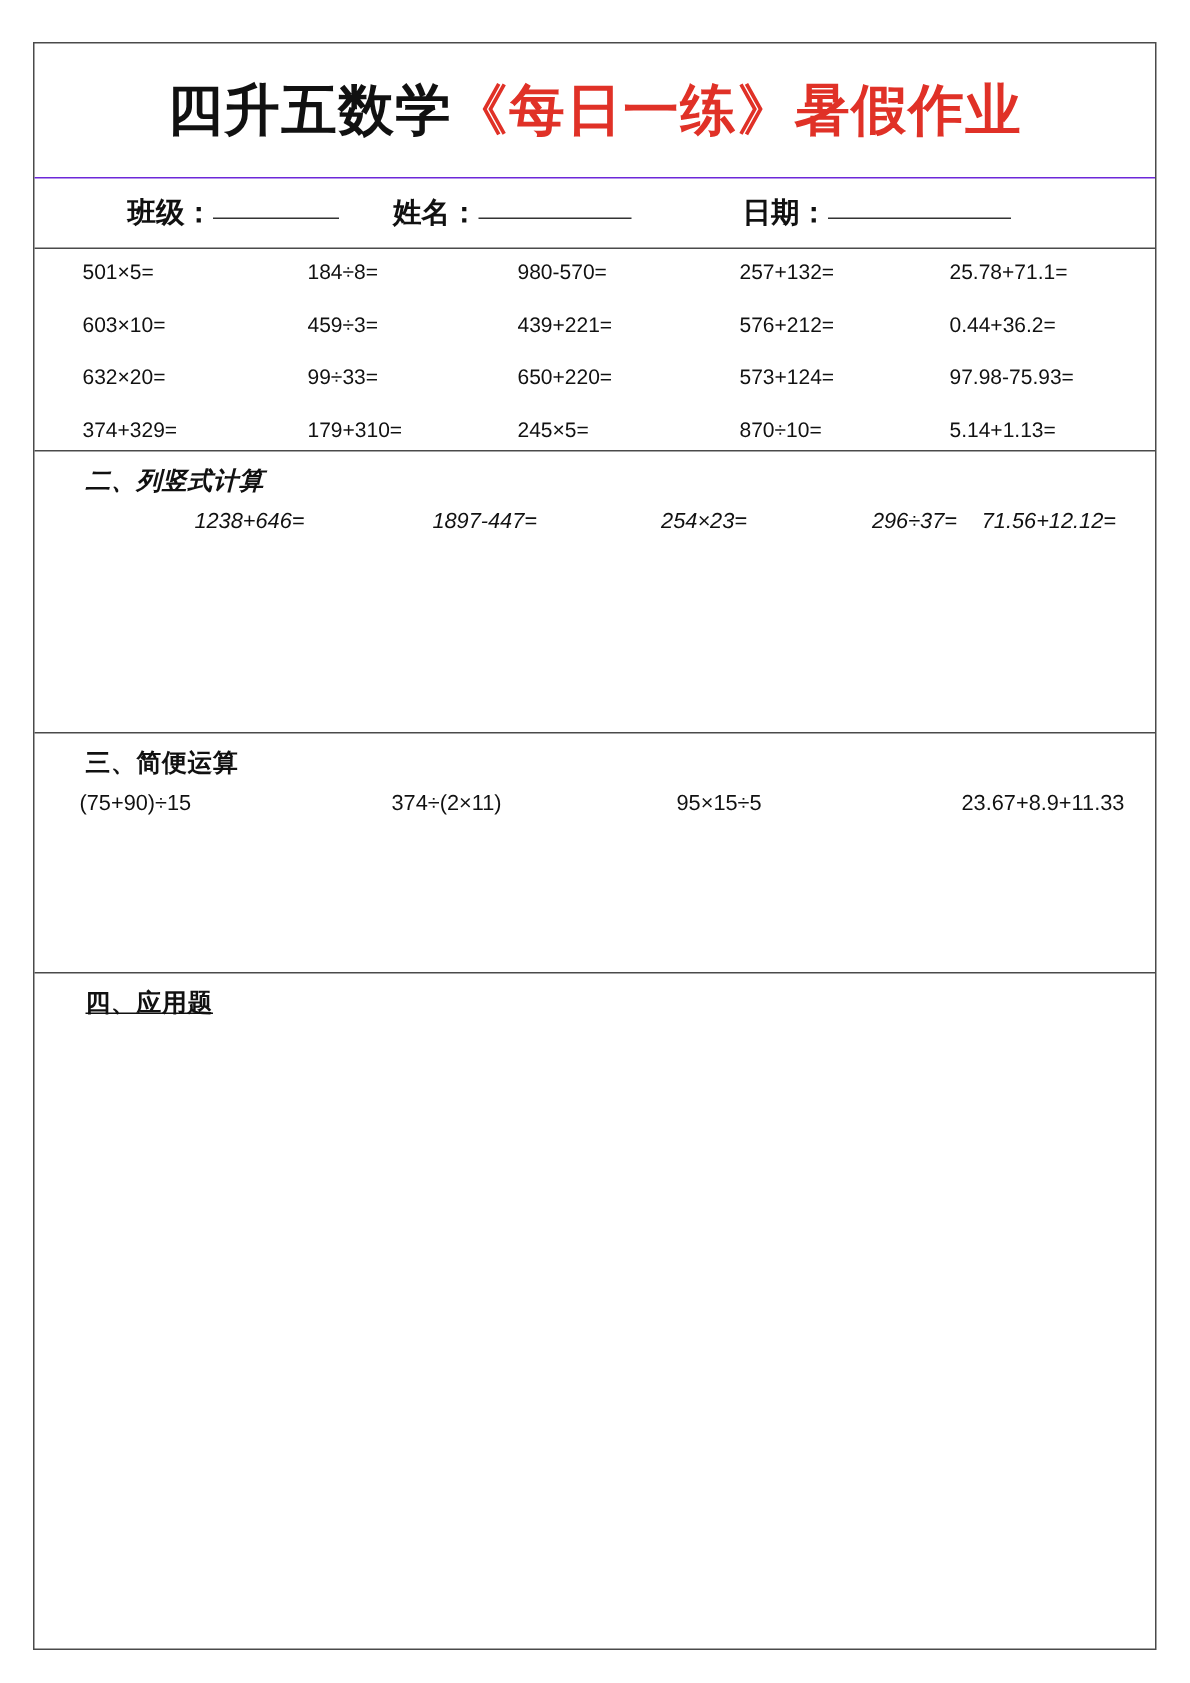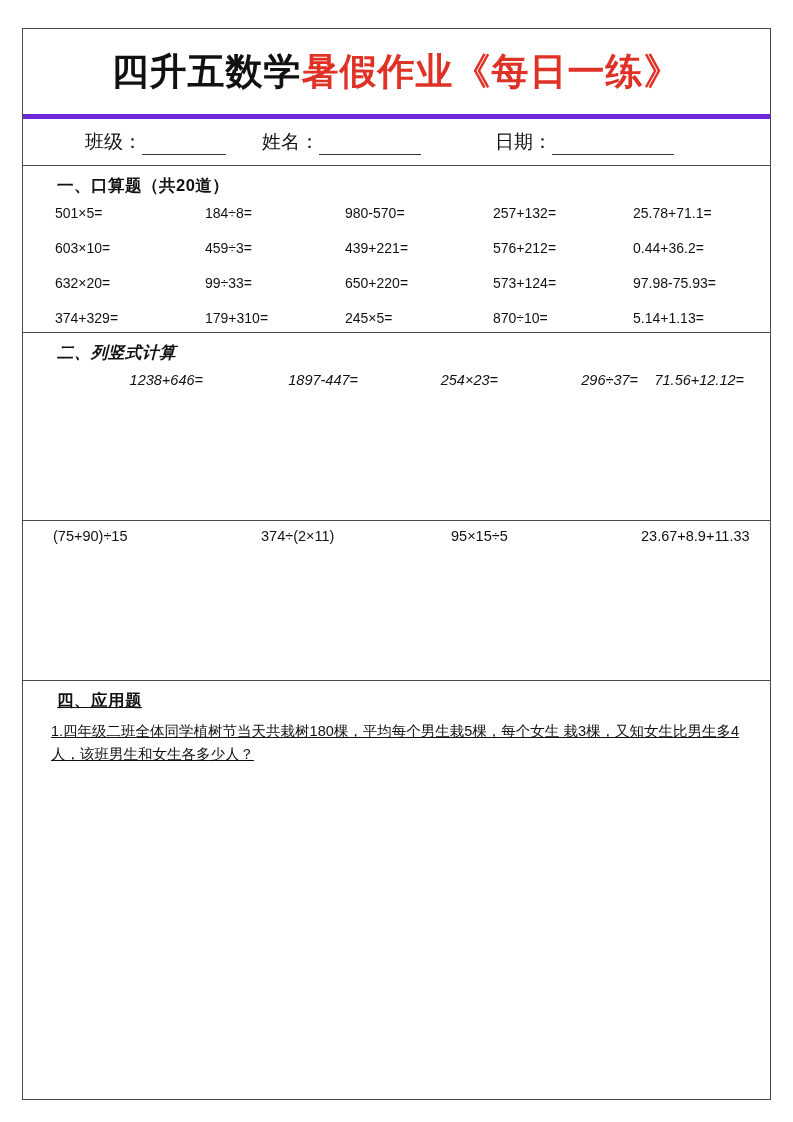--- a/index.html
+++ b/index.html
@@ -25,21 +25,21 @@
     border: 1px solid #4a4a4a;
     box-sizing: border-box;
     width: 749px;
     height: 1072px;
     display: flex;
     flex-direction: column;
   }
 
   
   .title-bar {
-    border-bottom: 5px solid #6d28d9;
+    border-bottom: 1px solid #6d28d9;
     height: 90px;
     display: flex;
     align-items: center;
     justify-content: center;
     box-sizing: border-box;
   }
   .title {
     font-family: "DejaVu Sans", "Liberation Sans", sans-serif;
     font-size: 37px;
     font-weight: bold;
@@ -55,23 +55,23 @@
   .info-bar {
     border-bottom: 1px solid #4a4a4a;
     height: 47px;
     display: flex;
     align-items: center;
     box-sizing: border-box;
     padding: 0 26px 0 26px;
   }
   .info-item {
     display: flex;
-    align-items: flex-end;
+    align-items: flex-start;
     font-size: 19px;
-    font-weight: normal;
+    font-weight: bold;
     white-space: nowrap;
   }
   .info-item .lbl { font-size: 19px; }
   .info-line {
     display: inline-block;
     border-bottom: 1px solid #333;
     height: 16px;
   }
   .w1 { width: 84px; }
   .w2 { width: 102px; }
@@ -133,22 +133,22 @@
 </style>
 </head>
 <body>
 
 <div class="page">
   <div class="sheet">
 
     <div class="title-bar">
       <div class="title">
         <span class="black">四升五数学</span>
+          <span class="red">《每日一练》</span>
           <span class="red">暑假作业</span>
-          <span class="red">《每日一练》</span>
       </div>
     </div>
 
     <div class="info-bar">
       <div class="sp-a"></div>
       <div class="info-item">
         <span class="lbl">班级：</span>
         <span class="info-line w1"></span>
       </div>
       <div class="sp-a"></div>
@@ -157,21 +157,20 @@
         <span class="info-line w2"></span>
       </div>
       <div class="sp-b"></div>
       <div class="info-item">
         <span class="lbl">日期：</span>
         <span class="info-line w3"></span>
       </div>
     </div>
 
     <div class="section sec1">
-      <div class="sec-head">一、口算题（共20道）</div>
       <div class="oral-grid">
         <div class="oral-cell">501×5=</div>
         <div class="oral-cell">184÷8=</div>
         <div class="oral-cell">980-570=</div>
         <div class="oral-cell">257+132=</div>
         <div class="oral-cell">25.78+71.1=</div>
         <div class="oral-cell">603×10=</div>
         <div class="oral-cell">459÷3=</div>
         <div class="oral-cell">439+221=</div>
         <div class="oral-cell">576+212=</div>
@@ -194,27 +193,27 @@
       <div class="vert-row">
         <div>1238+646=</div>
         <div>1897-447=</div>
         <div>254×23=</div>
         <div>296÷37=</div>
         <div>71.56+12.12=</div>
       </div>
     </div>
 
     <div class="section sec3">
+      <div class="sec-head">三、简便运算</div>
       <div class="simple-row">
         <div>(75+90)÷15</div>
         <div>374÷(2×11)</div>
         <div>95×15÷5</div>
         <div>23.67+8.9+11.33</div>
       </div>
     </div>
 
     <div class="section sec4">
       <div class="sec-head">四、应用题</div>
-      <div class="prob prob-1">1.四年级二班全体同学植树节当天共栽树180棵，平均每个男生栽5棵，每个女生 栽3棵，又知女生比男生多4人，该班男生和女生各多少人？</div>
     </div>
 
   </div>
 </div>
 
 </body></html>

